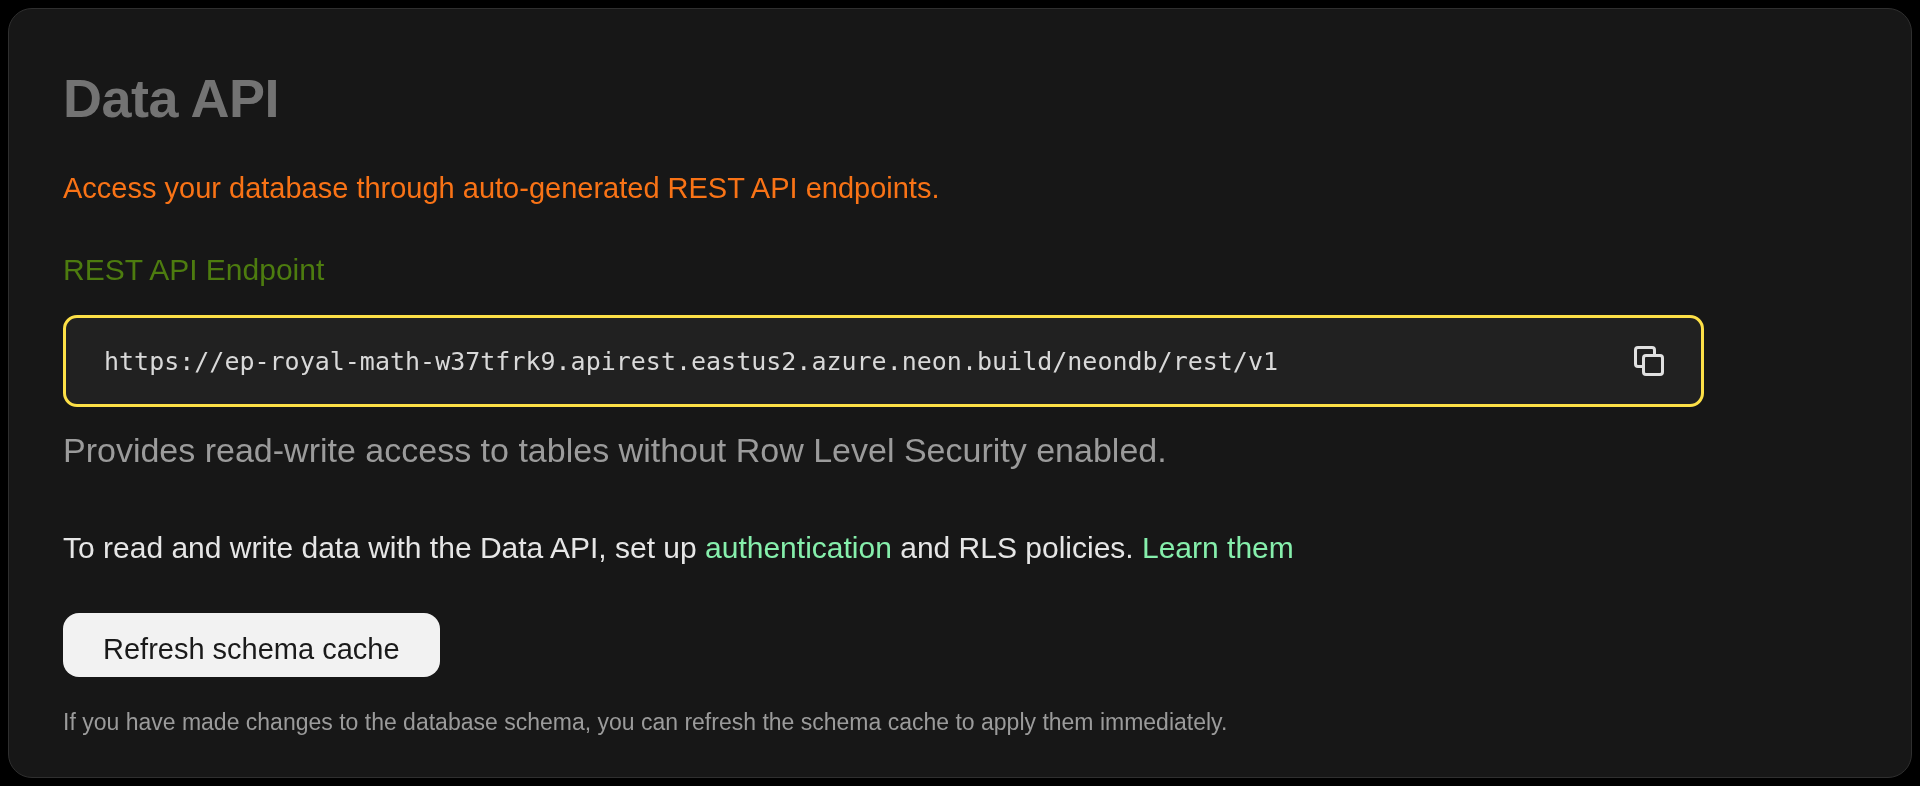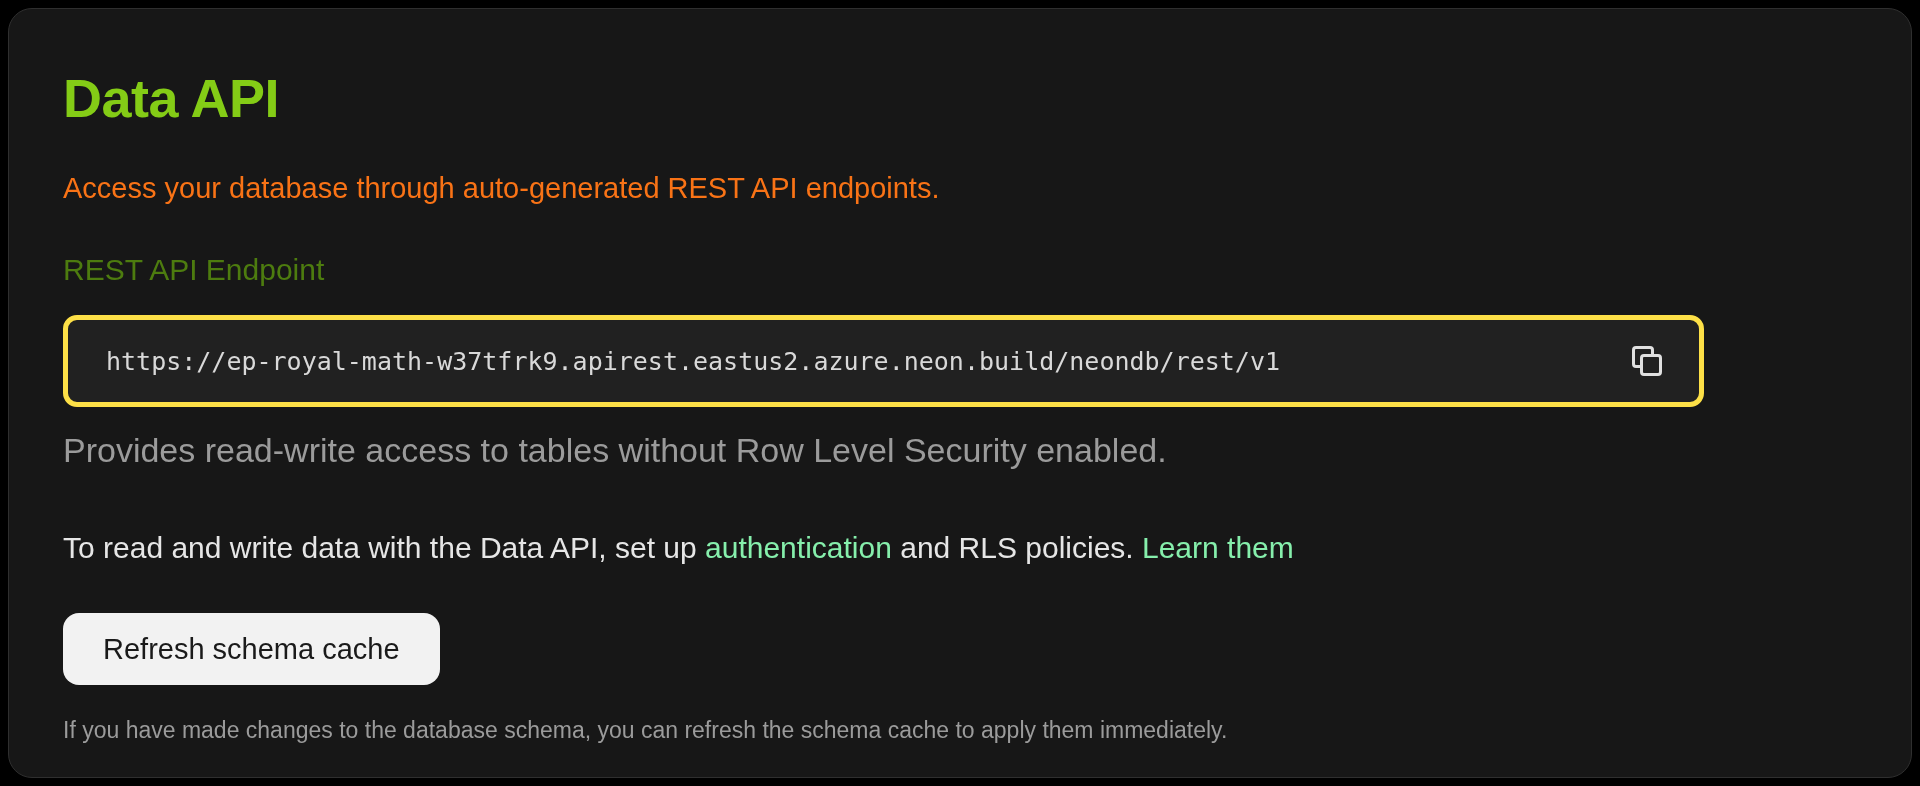--- a/index.html
+++ b/index.html
@@ -19,41 +19,41 @@
     background: #171717;
     border: 1px solid #2f2f2f;
     border-radius: 24px;
     padding: 52px 54px 0 54px;
   }
   .page-title {
     margin-top: 8px;
     font-size: 54px;
     font-weight: 700;
     letter-spacing: -0.5px;
-    color: #84cc16;
+    color: #737373;
     line-height: 1.1;
   }
   .page-desc {
     margin-top: 42px;
     font-size: 29px;
     color: #f97316;
     line-height: 1.3;
   }
   .field-label {
     margin-top: 44px;
     font-size: 30px;
     color: #4d7c0f;
     line-height: 1.2;
   }
   .endpoint-field {
     margin-top: 27px;
     width: 1641px;
     height: 92px;
     background: #212121;
-    border: 5px solid #fde047;
+    border: 3px solid #fde047;
     border-radius: 14px;
     display: flex;
     align-items: center;
     padding: 0 26px 0 38px;
   }
   .endpoint-url {
     flex: 1;
     font-family: "DejaVu Sans Mono", monospace;
     font-size: 25px;
     color: #d9d9d9;
@@ -86,21 +86,21 @@
     line-height: 1.3;
   }
   .info-line a {
     color: #86efac;
     text-decoration: none;
     cursor: pointer;
   }
   .refresh-btn {
     display: inline-block;
     margin-top: 46px;
-    height: 72px;
+    height: 64px;
     padding: 0 40px;
     background: #f2f2f2;
     color: #1a1a1a;
     border: none;
     border-radius: 16px;
     font-family: "Liberation Sans", sans-serif;
     font-size: 29px;
     font-weight: 500;
     line-height: 72px;
     cursor: pointer;

